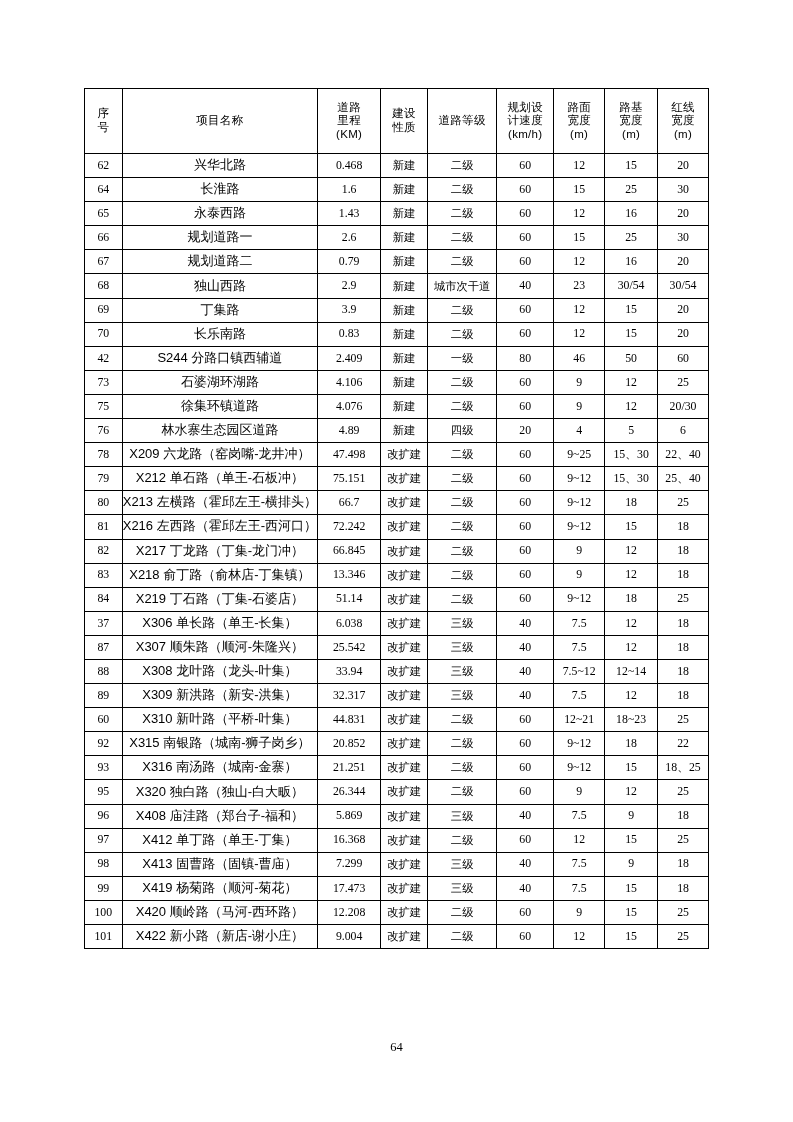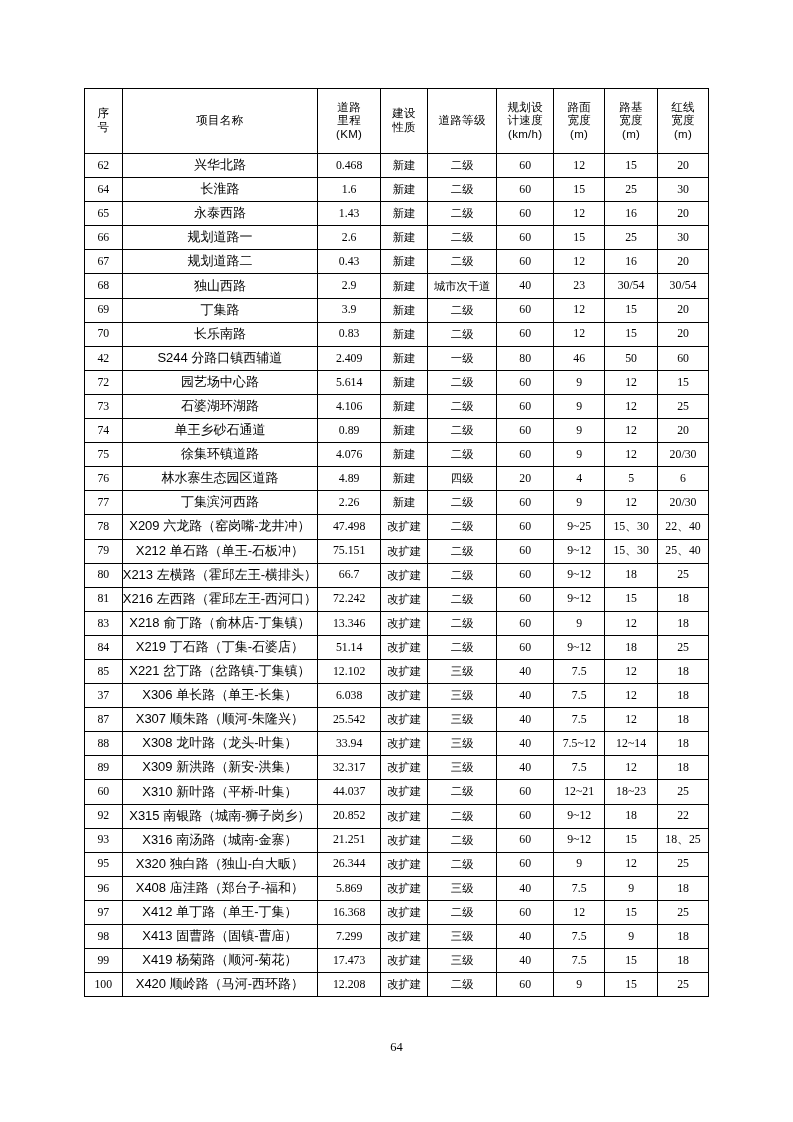--- a/index.html
+++ b/index.html
@@ -189,21 +189,21 @@
             <td class="txt">新建</td>
             <td class="txt">二级</td>
             <td class="val">60</td>
             <td class="val">15</td>
             <td class="val">25</td>
             <td class="val">30</td>
           </tr>
           <tr>
             <td class="num">67</td>
             <td class="name">规划道路二</td>
-            <td class="val">0.43</td>
+            <td class="val">0.79</td>
             <td class="txt">新建</td>
             <td class="txt">二级</td>
             <td class="val">60</td>
             <td class="val">12</td>
             <td class="val">16</td>
             <td class="val">20</td>
           </tr>
           <tr>
             <td class="num">68</td>
             <td class="name">独山西路</td>
@@ -242,51 +242,29 @@
             <td class="name">S244 分路口镇西辅道</td>
             <td class="val">2.409</td>
             <td class="txt">新建</td>
             <td class="txt">一级</td>
             <td class="val">80</td>
             <td class="val">46</td>
             <td class="val">50</td>
             <td class="val">60</td>
           </tr>
           <tr>
-            <td class="num">72</td>
-            <td class="name">园艺场中心路</td>
-            <td class="val">5.614</td>
-            <td class="txt">新建</td>
-            <td class="txt">二级</td>
-            <td class="val">60</td>
-            <td class="val">9</td>
-            <td class="val">12</td>
-            <td class="val">15</td>
-          </tr>
-          <tr>
             <td class="num">73</td>
             <td class="name">石婆湖环湖路</td>
             <td class="val">4.106</td>
             <td class="txt">新建</td>
             <td class="txt">二级</td>
             <td class="val">60</td>
             <td class="val">9</td>
             <td class="val">12</td>
             <td class="val">25</td>
-          </tr>
-          <tr>
-            <td class="num">74</td>
-            <td class="name">单王乡砂石通道</td>
-            <td class="val">0.89</td>
-            <td class="txt">新建</td>
-            <td class="txt">二级</td>
-            <td class="val">60</td>
-            <td class="val">9</td>
-            <td class="val">12</td>
-            <td class="val">20</td>
           </tr>
           <tr>
             <td class="num">75</td>
             <td class="name">徐集环镇道路</td>
             <td class="val">4.076</td>
             <td class="txt">新建</td>
             <td class="txt">二级</td>
             <td class="val">60</td>
             <td class="val">9</td>
             <td class="val">12</td>
@@ -297,31 +275,20 @@
             <td class="name">林水寨生态园区道路</td>
             <td class="val">4.89</td>
             <td class="txt">新建</td>
             <td class="txt">四级</td>
             <td class="val">20</td>
             <td class="val">4</td>
             <td class="val">5</td>
             <td class="val">6</td>
           </tr>
           <tr>
-            <td class="num">77</td>
-            <td class="name">丁集滨河西路</td>
-            <td class="val">2.26</td>
-            <td class="txt">新建</td>
-            <td class="txt">二级</td>
-            <td class="val">60</td>
-            <td class="val">9</td>
-            <td class="val">12</td>
-            <td class="val">20/30</td>
-          </tr>
-          <tr>
             <td class="num">78</td>
             <td class="name">X209 六龙路（窑岗嘴-龙井冲）</td>
             <td class="val">47.498</td>
             <td class="txt">改扩建</td>
             <td class="txt">二级</td>
             <td class="val">60</td>
             <td class="val">9~25</td>
             <td class="val">15、30</td>
             <td class="val">22、40</td>
           </tr>
@@ -352,20 +319,31 @@
             <td class="name">X216 左西路（霍邱左王-西河口）</td>
             <td class="val">72.242</td>
             <td class="txt">改扩建</td>
             <td class="txt">二级</td>
             <td class="val">60</td>
             <td class="val">9~12</td>
             <td class="val">15</td>
             <td class="val">18</td>
           </tr>
           <tr>
+            <td class="num">82</td>
+            <td class="name">X217 丁龙路（丁集-龙门冲）</td>
+            <td class="val">66.845</td>
+            <td class="txt">改扩建</td>
+            <td class="txt">二级</td>
+            <td class="val">60</td>
+            <td class="val">9</td>
+            <td class="val">12</td>
+            <td class="val">18</td>
+          </tr>
+          <tr>
             <td class="num">83</td>
             <td class="name">X218 俞丁路（俞林店-丁集镇）</td>
             <td class="val">13.346</td>
             <td class="txt">改扩建</td>
             <td class="txt">二级</td>
             <td class="val">60</td>
             <td class="val">9</td>
             <td class="val">12</td>
             <td class="val">18</td>
           </tr>
@@ -374,31 +352,20 @@
             <td class="name">X219 丁石路（丁集-石婆店）</td>
             <td class="val">51.14</td>
             <td class="txt">改扩建</td>
             <td class="txt">二级</td>
             <td class="val">60</td>
             <td class="val">9~12</td>
             <td class="val">18</td>
             <td class="val">25</td>
           </tr>
           <tr>
-            <td class="num">85</td>
-            <td class="name">X221 岔丁路（岔路镇-丁集镇）</td>
-            <td class="val">12.102</td>
-            <td class="txt">改扩建</td>
-            <td class="txt">三级</td>
-            <td class="val">40</td>
-            <td class="val">7.5</td>
-            <td class="val">12</td>
-            <td class="val">18</td>
-          </tr>
-          <tr>
             <td class="num">37</td>
             <td class="name">X306 单长路（单王-长集）</td>
             <td class="val">6.038</td>
             <td class="txt">改扩建</td>
             <td class="txt">三级</td>
             <td class="val">40</td>
             <td class="val">7.5</td>
             <td class="val">12</td>
             <td class="val">18</td>
           </tr>
@@ -431,21 +398,21 @@
             <td class="txt">改扩建</td>
             <td class="txt">三级</td>
             <td class="val">40</td>
             <td class="val">7.5</td>
             <td class="val">12</td>
             <td class="val">18</td>
           </tr>
           <tr>
             <td class="num">60</td>
             <td class="name">X310 新叶路（平桥-叶集）</td>
-            <td class="val">44.037</td>
+            <td class="val">44.831</td>
             <td class="txt">改扩建</td>
             <td class="txt">二级</td>
             <td class="val">60</td>
             <td class="val">12~21</td>
             <td class="val">18~23</td>
             <td class="val">25</td>
           </tr>
           <tr>
             <td class="num">92</td>
             <td class="name">X315 南银路（城南-狮子岗乡）</td>
@@ -524,20 +491,31 @@
             <td class="val">18</td>
           </tr>
           <tr>
             <td class="num">100</td>
             <td class="name">X420 顺岭路（马河-西环路）</td>
             <td class="val">12.208</td>
             <td class="txt">改扩建</td>
             <td class="txt">二级</td>
             <td class="val">60</td>
             <td class="val">9</td>
+            <td class="val">15</td>
+            <td class="val">25</td>
+          </tr>
+          <tr>
+            <td class="num">101</td>
+            <td class="name">X422 新小路（新店-谢小庄）</td>
+            <td class="val">9.004</td>
+            <td class="txt">改扩建</td>
+            <td class="txt">二级</td>
+            <td class="val">60</td>
+            <td class="val">12</td>
             <td class="val">15</td>
             <td class="val">25</td>
           </tr>
         </tbody>
     </table>
   </div>
 
   <div class="page-number">64</div>
 </div>
 

